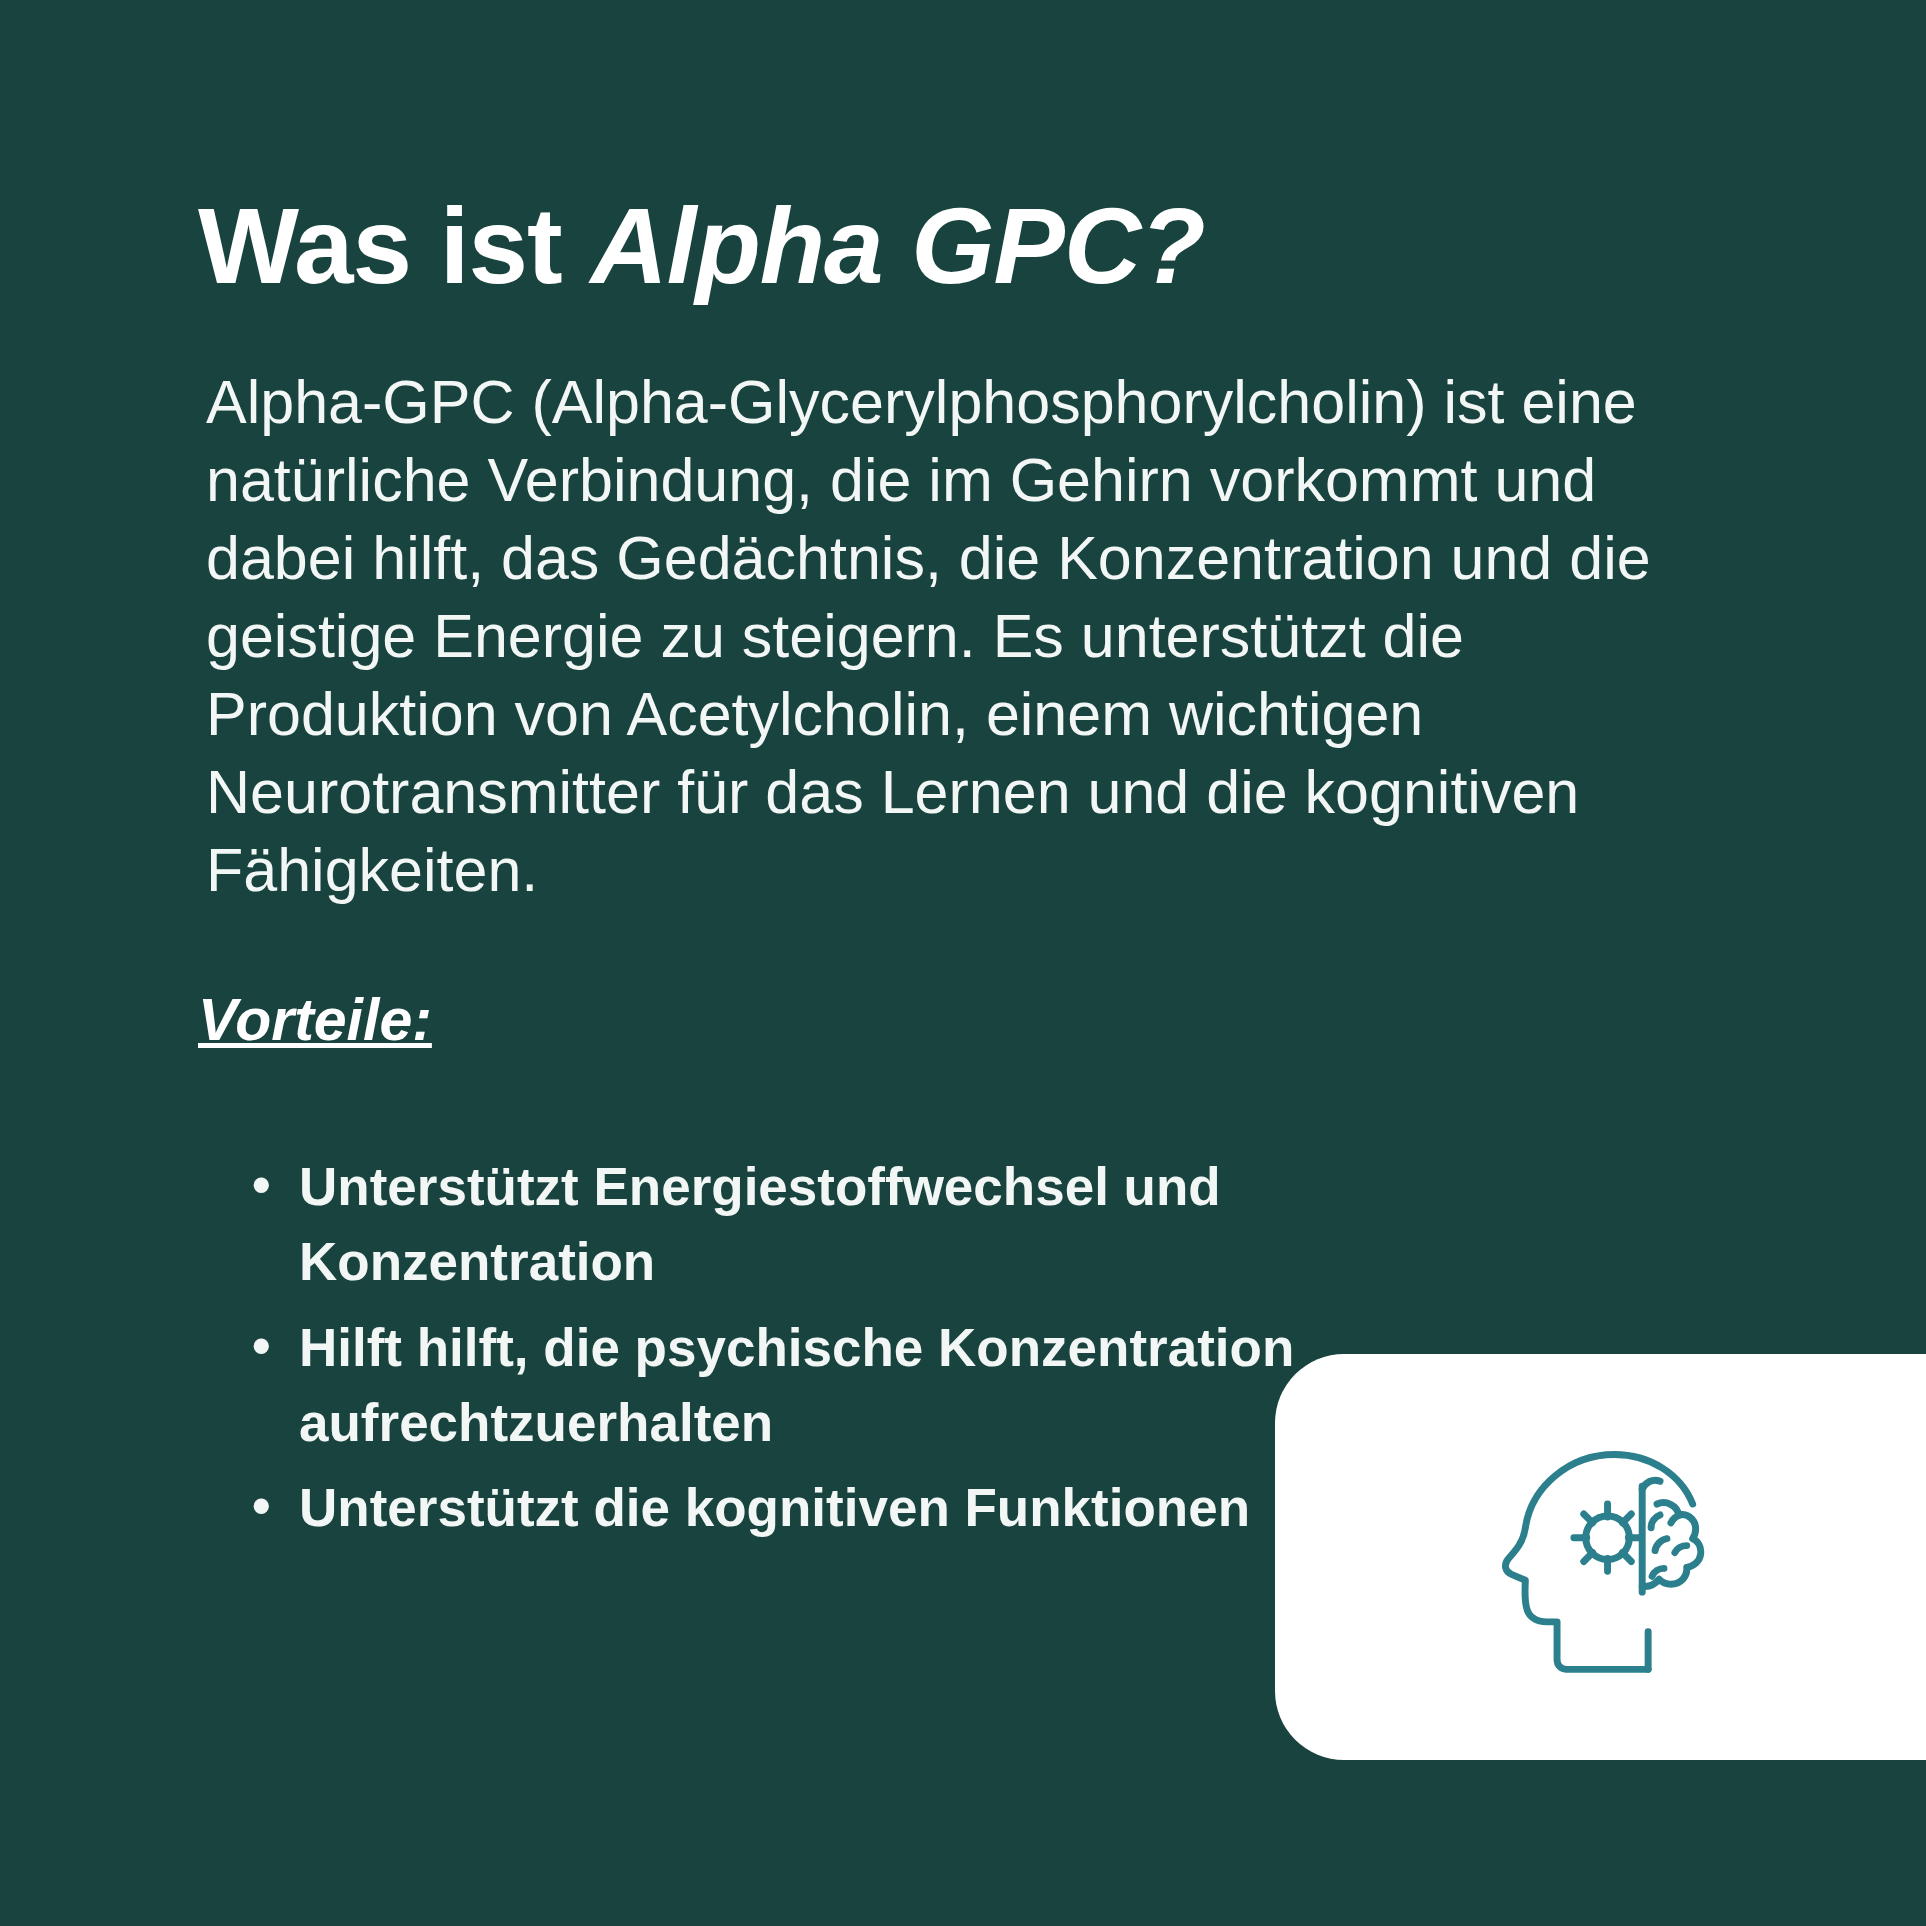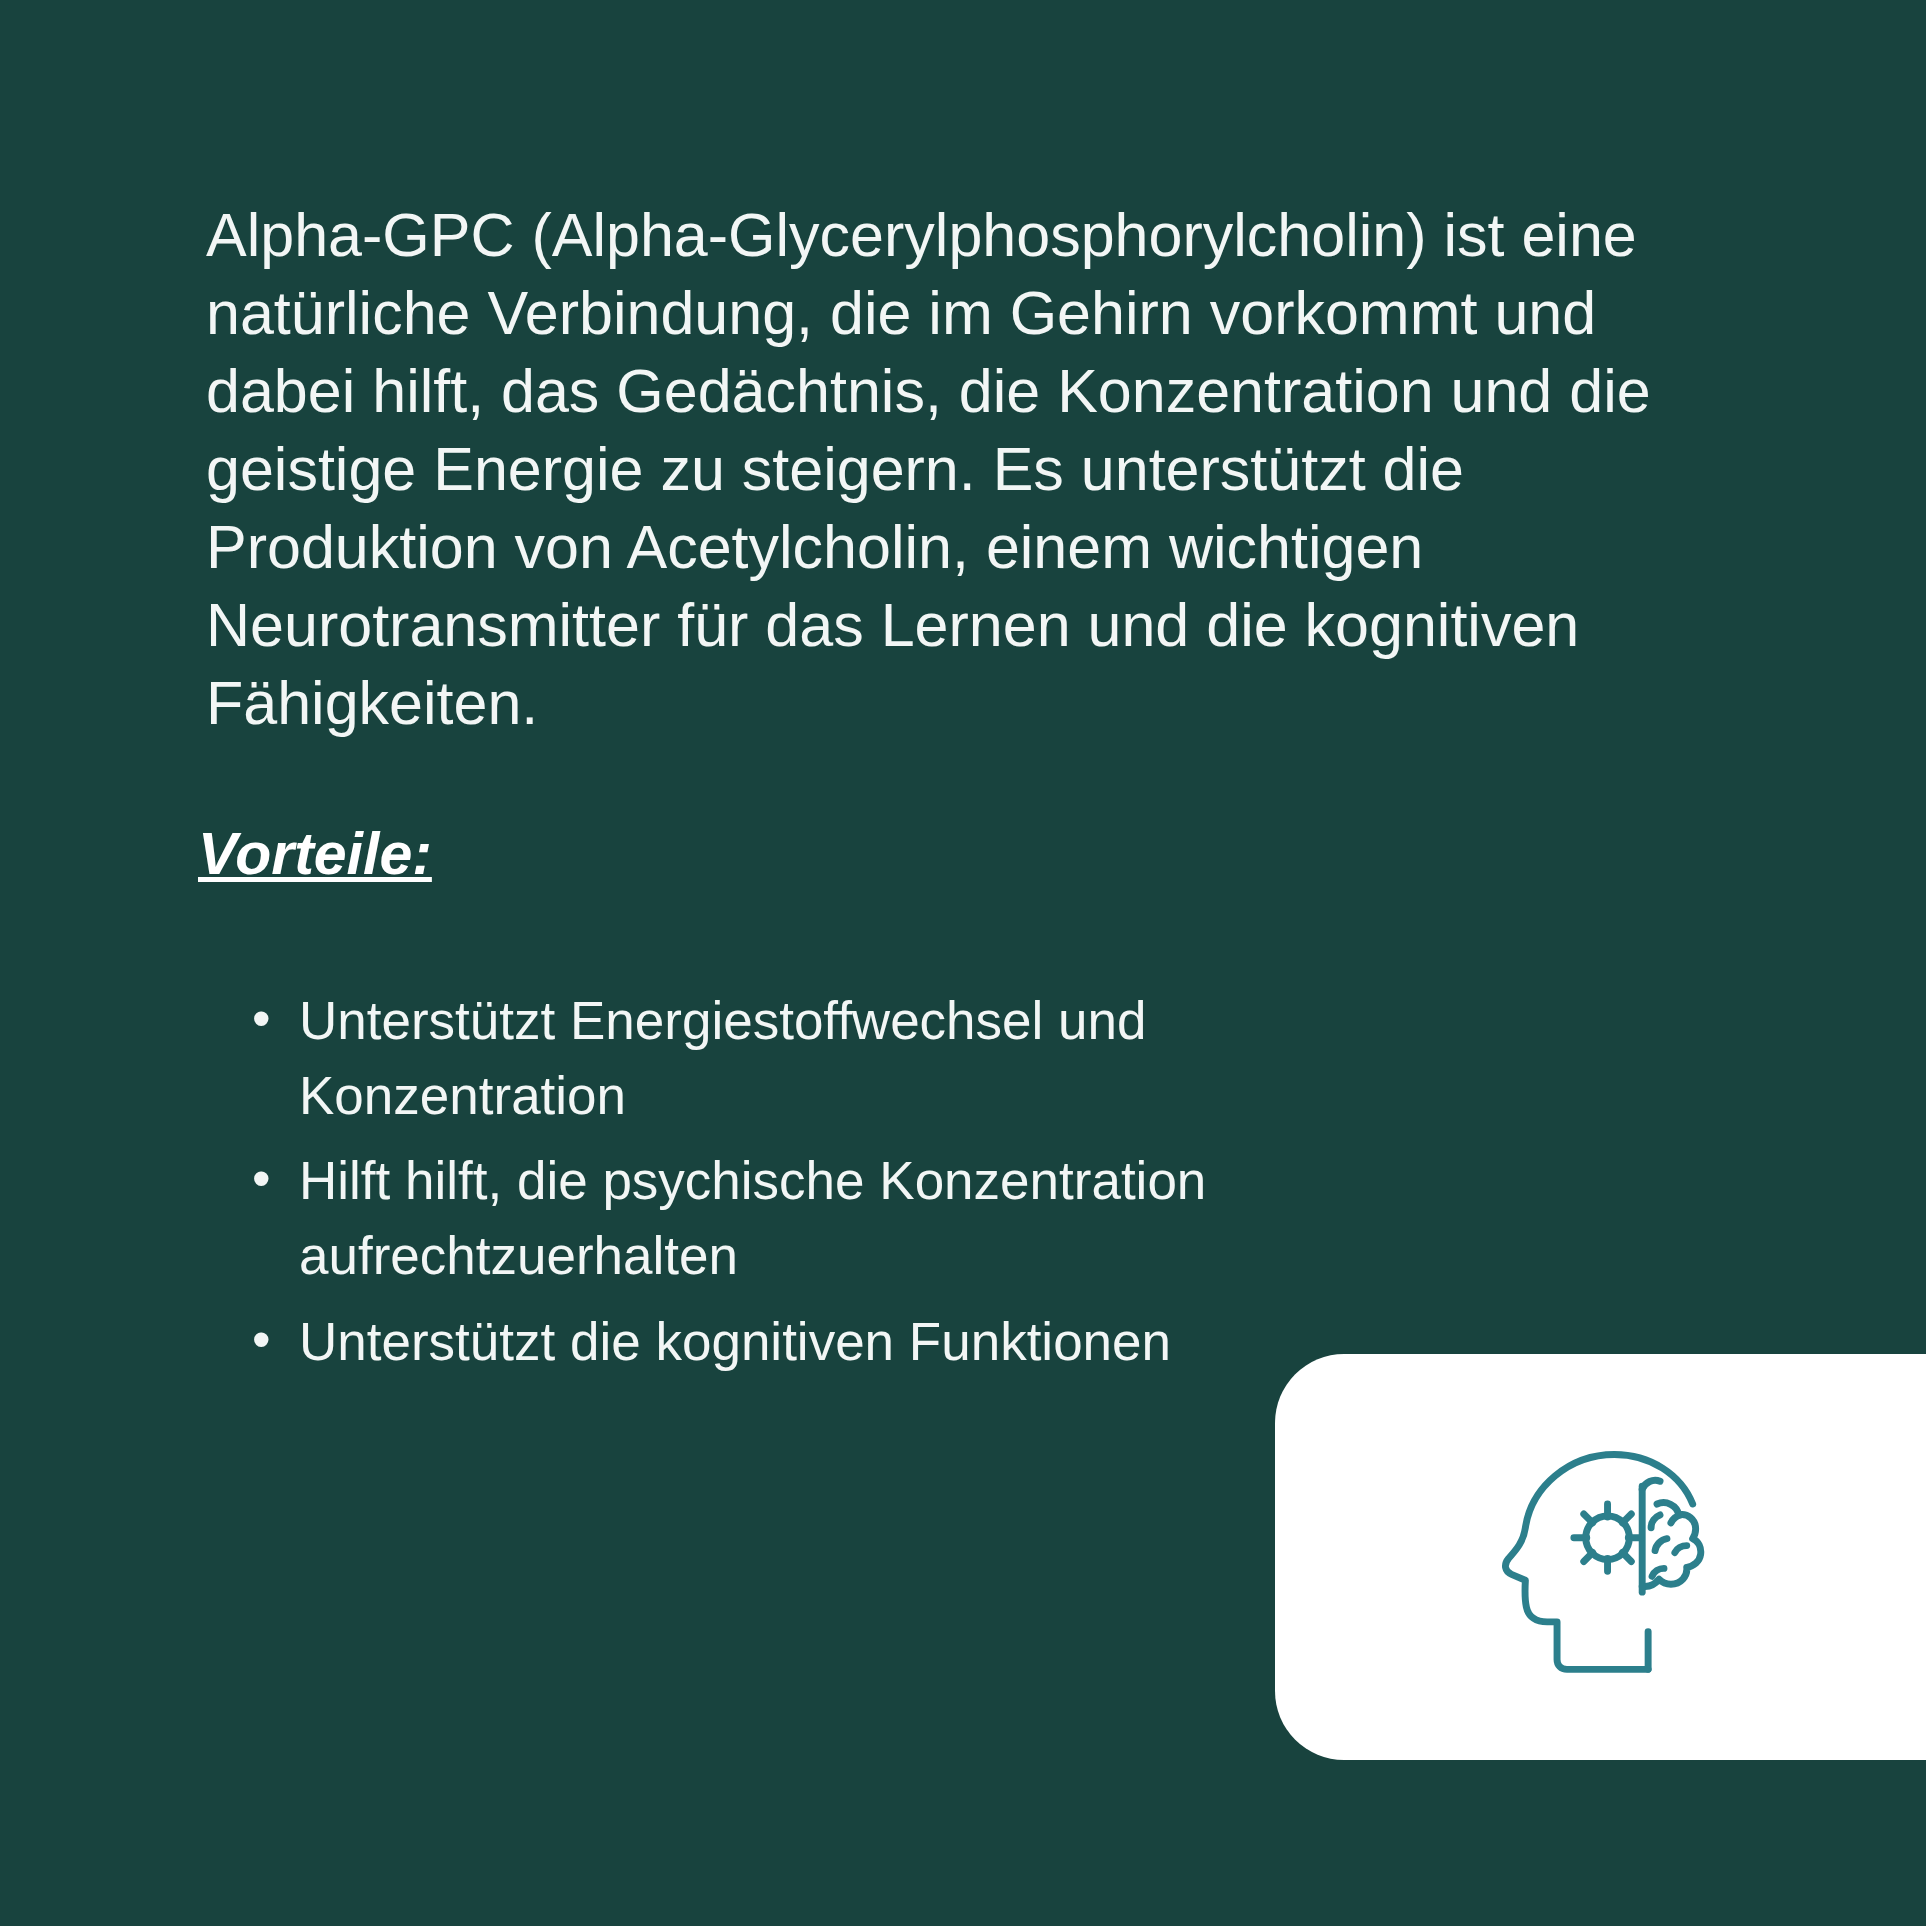--- a/index.html
+++ b/index.html
@@ -60,20 +60,21 @@
     list-style: none;
     max-width: 1049px;
   }
   .benefits li {
     position: relative;
     color: #f2f6f5;
     font-size: 53px;
     line-height: 1.42;
     padding-left: 51px;
     margin-bottom: 10px;
+    font-weight: bold;
   }
   .benefits li::before {
     content: "•";
     position: absolute;
     left: 4px;
     top: -2px;
     font-size: 53px;
     color: #f2f6f5;
   }
   .icon-card {
@@ -95,20 +96,21 @@
     display: block;
   }
 </style>
 </head>
 <body>
 
 <div class="slide">
 
   <div class="content">
 
+    <h1 class="headline"><span>Was ist </span><span class="em">Alpha GPC?</span></h1>
 
     <p class="paragraph">Alpha-GPC (Alpha-Glycerylphosphorylcholin) ist eine natürliche Verbindung, die im Gehirn vorkommt und dabei hilft, das Gedächtnis, die Konzentration und die geistige Energie zu steigern. Es unterstützt die Produktion von Acetylcholin, einem wichtigen Neurotransmitter für das Lernen und die kognitiven Fähigkeiten.</p>
 
     <h2 class="subhead">Vorteile:</h2>
 
     <ul class="benefits">
       <li>Unterstützt Energiestoffwechsel und Konzentration</li>
       <li>Hilft hilft, die psychische Konzentration aufrechtzuerhalten</li>
       <li>Unterstützt die kognitiven Funktionen</li>
     </ul>

